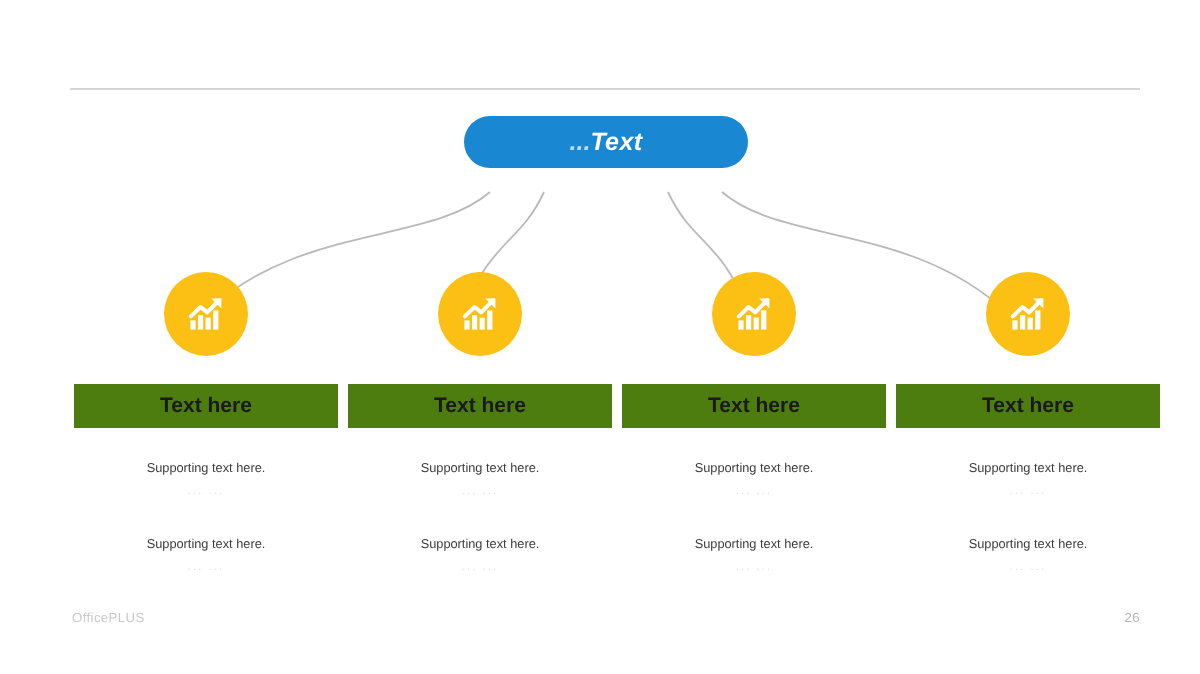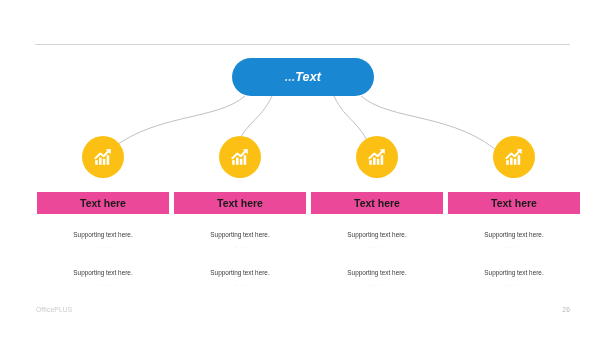--- a/index.html
+++ b/index.html
@@ -46,21 +46,21 @@
     stroke: #b8b9bb;
     stroke-width: 0.9;
   }
 
   
   .center-node {
     position: absolute;
     left: 232px;
     top: 58px;
     width: 142px;
-    height: 38px;
+    height: 26px;
     border-radius: 19px;
     background: #1a87d3;
     display: flex;
     align-items: center;
     justify-content: center;
     z-index: 3;
   }
   .center-node-label {
     font-size: 12.5px;
     font-weight: bold;
@@ -101,21 +101,21 @@
     align-items: center;
     justify-content: center;
     z-index: 2;
   }
   .node-circle svg { display: block; }
 
   .label-bar {
     margin-top: 14px;
     width: 132px;
     height: 22px;
-    background: #ec4899;
+    background: #4d7c0f;
     display: flex;
     align-items: center;
     justify-content: center;
   }
   .label-bar-text {
     font-size: 10.5px;
     font-weight: bold;
     color: #1a1a1a;
     white-space: nowrap;
   }

